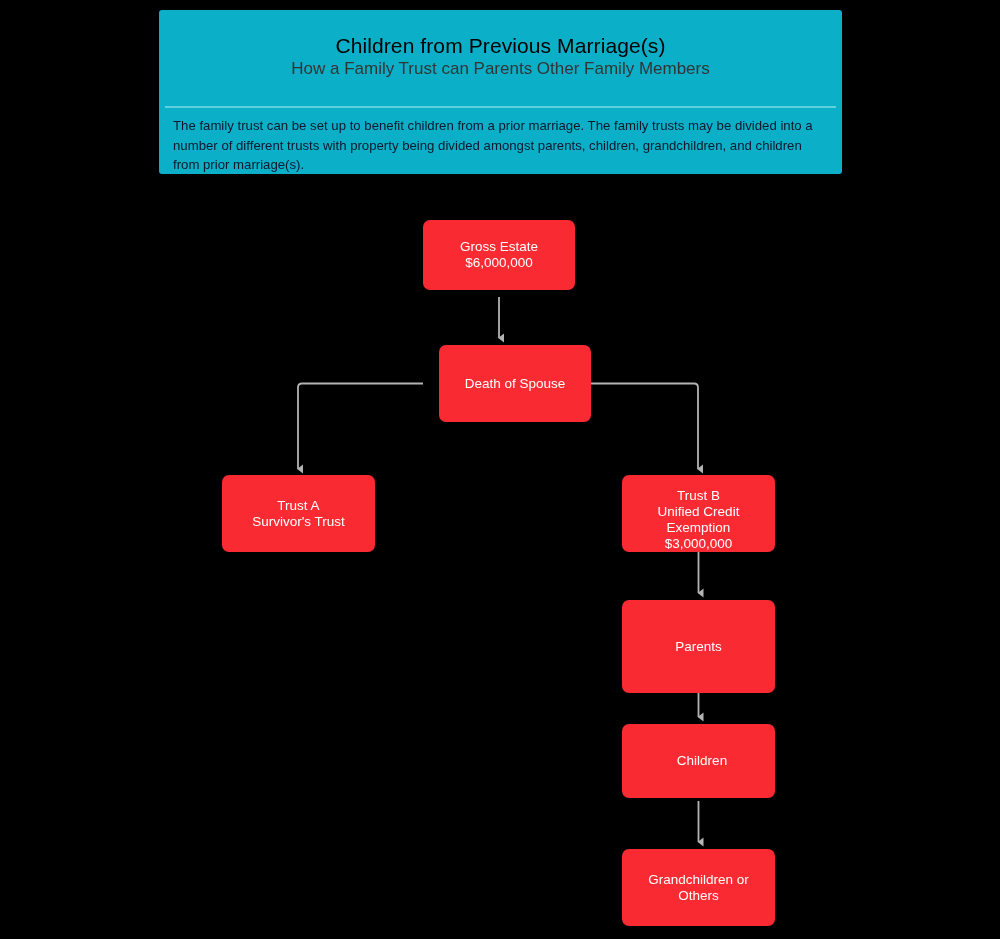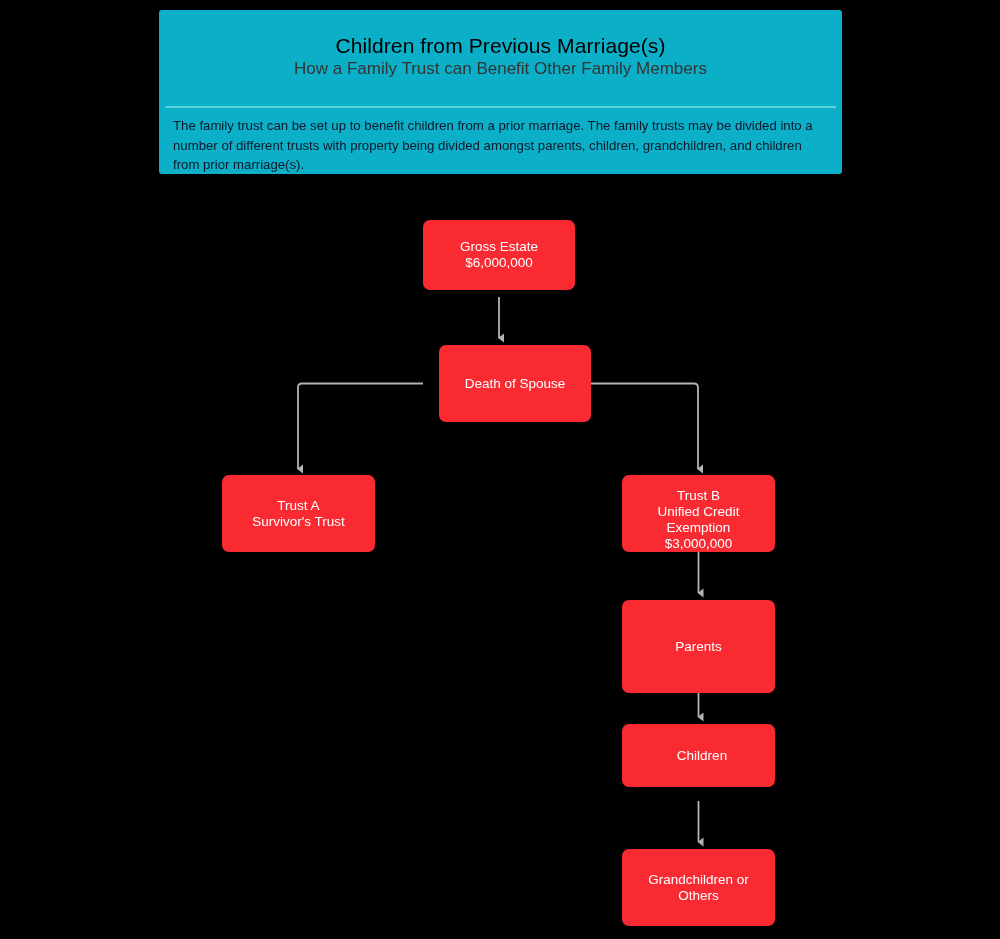--- a/index.html
+++ b/index.html
@@ -93,41 +93,41 @@
   .node .node-label {
     white-space: pre-line;
     padding: 0 6px;
   }
 
   #node-gross-estate   { left: 423px; top: 220px; width: 152px; height: 70px; }
   #node-death-spouse   { left: 423px; top: 345px; width: 152px; height: 77px; margin-left: 16px; }
   #node-trust-a        { left: 222px; top: 475px; width: 153px; height: 77px; }
   #node-trust-b        { left: 622px; top: 475px; width: 153px; height: 77px; align-items: flex-end; }
   #node-parents        { left: 622px; top: 600px; width: 153px; height: 93px; }
-  #node-children       { left: 622px; top: 724px; width: 153px; height: 63px; padding-left: 7px; }
+  #node-children       { left: 622px; top: 724px; width: 153px; height: 74px; padding-left: 7px; }
   #node-grandchildren  { left: 622px; top: 849px; width: 153px; height: 77px; }
 
   
   #connectors {
     position: absolute;
     left: 0; top: 0;
     width: 1000px;
     height: 939px;
     z-index: 1;
   }
 </style>
 </head>
 <body>
 
 <div id="canvas">
 
   <div class="header-panel">
     <div class="header-title-zone">
       <div class="header-title-main">Children from Previous Marriage(s)</div>
-      <div class="header-title-sub">How a Family Trust can Benefit Other Family Members</div>
+      <div class="header-title-sub">How a Family Trust can Parents Other Family Members</div>
     </div>
     <div class="header-divider"></div>
     <div class="header-body">The family trust can be set up to benefit children from a prior marriage.  The family trusts may be divided into a number of different trusts with property being divided amongst parents, children, grandchildren, and children from prior marriage(s).</div>
   </div>
 
   <svg id="connectors" viewBox="0 0 1000 939" xmlns="http://www.w3.org/2000/svg">
     <defs>
       <marker id="arrow" markerWidth="10" markerHeight="10" refX="4.6" refY="6.4" orient="auto" markerUnits="userSpaceOnUse">
         <path d="M0.2,1.4 L9.0,1.4 L4.6,7.2 Z" fill="#b3b3b3"></path>
       </marker>

